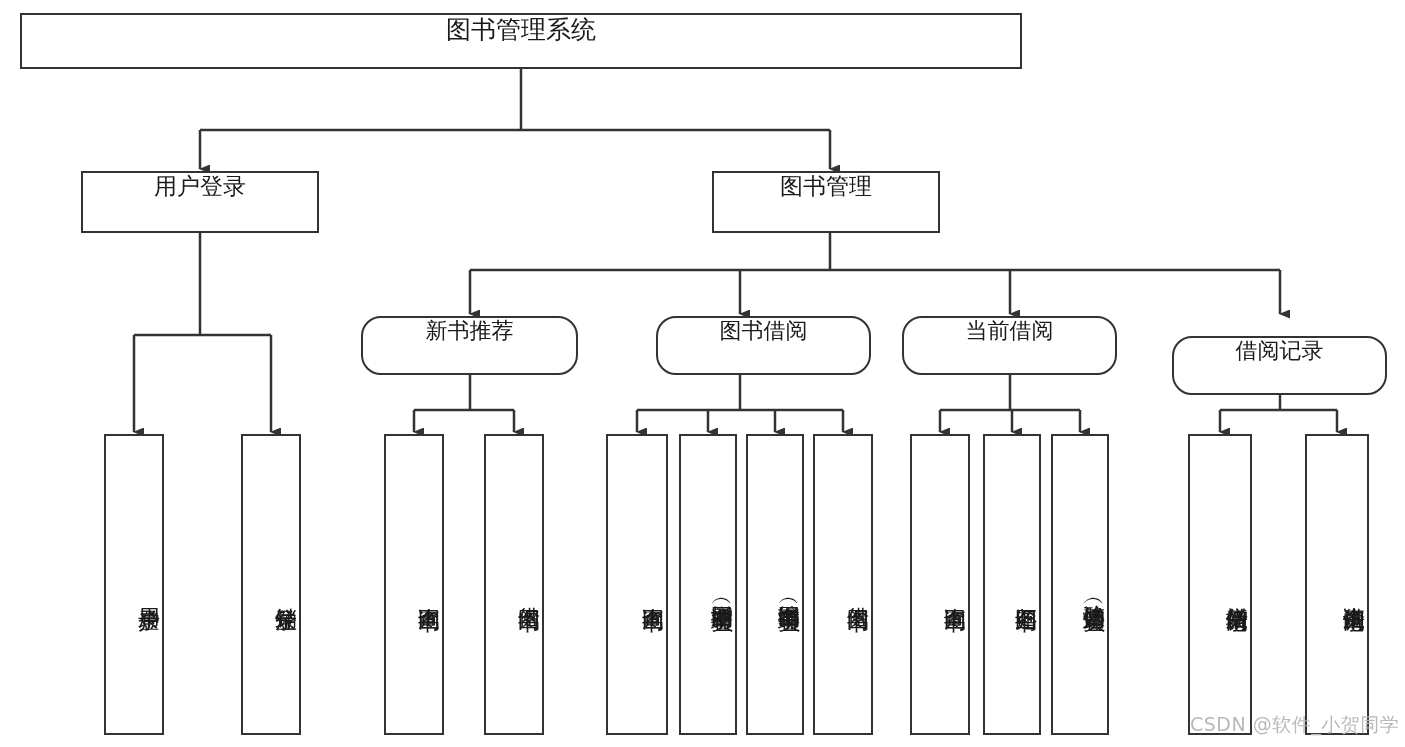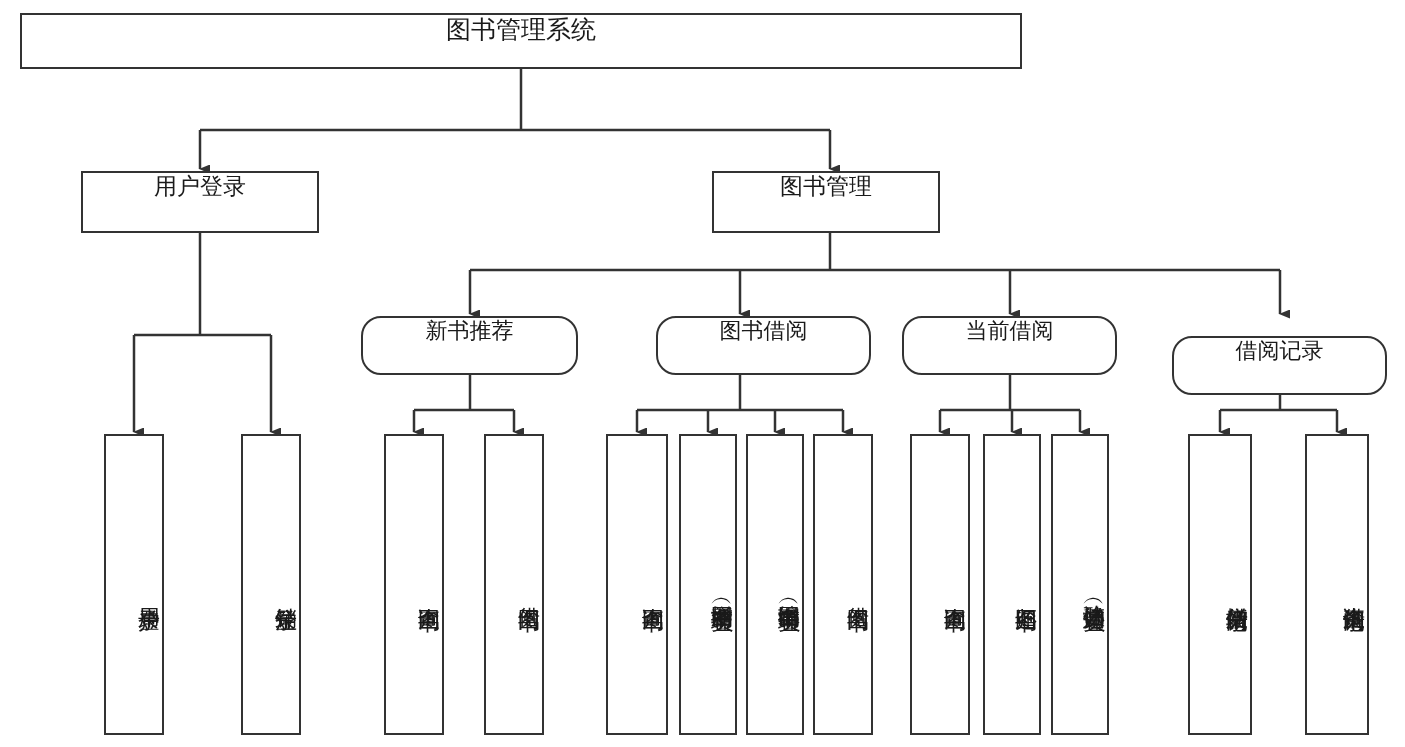--- a/index.html
+++ b/index.html
@@ -173,14 +173,15 @@
         <span class="lbl">确认归还（管理员）</span>
       </div>
       <div class="node leaf" style="left: 1188px; top: 434px; width: 64px; height: 301px;">
         <span class="lbl">新增借阅记录</span>
       </div>
       <div class="node leaf" style="left: 1305px; top: 434px; width: 64px; height: 301px;">
         <span class="lbl">查询借阅记录</span>
       </div>
     </div>
 
+  <div class="watermark">CSDN @软件_小贺同学</div>
 
 </div>
 
 </body></html>

